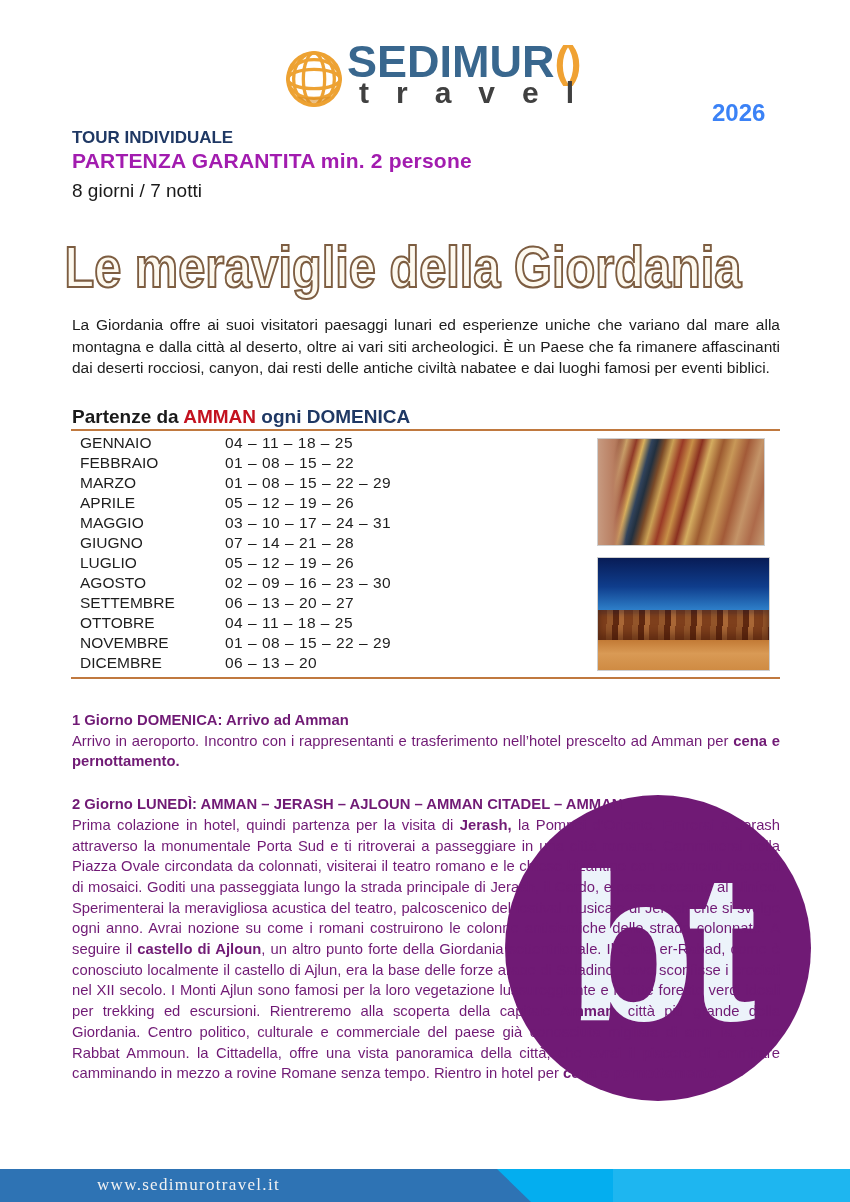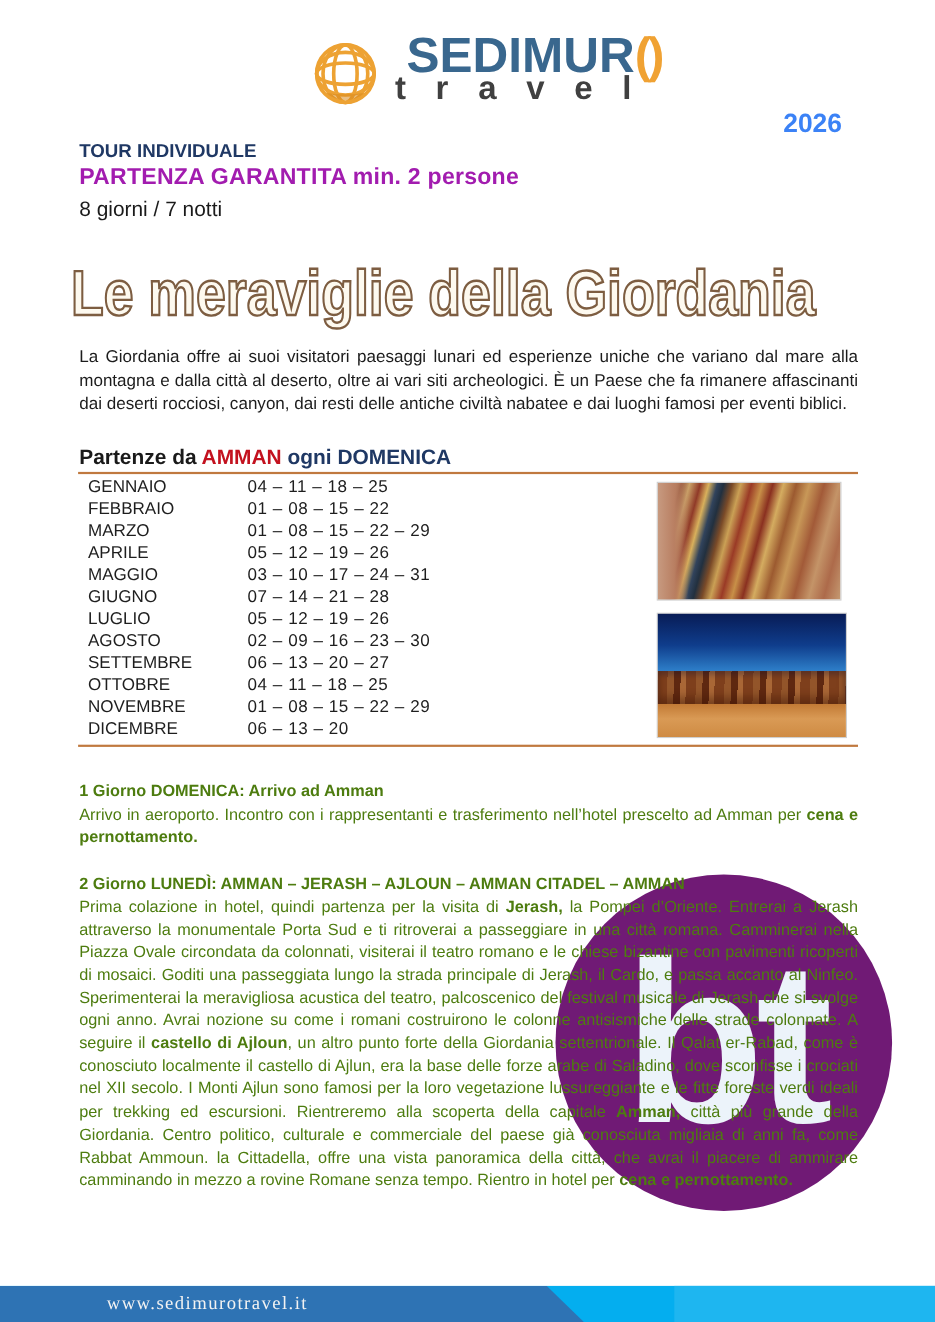--- a/index.html
+++ b/index.html
@@ -1,21 +1,21 @@
 <!DOCTYPE html>
 <html><head>
 <meta charset="utf-8">
 <style>
   * { margin:0; padding:0; box-sizing:border-box; }
   html,body { background:#ffffff; }
   body { font-family:"Liberation Sans", sans-serif; }
   .page { position:relative; width:850px; height:1202px; background:#fff; overflow:hidden; margin:0 auto; }
 
   
-  .logo { position:absolute; top:28px; left:283px; display:flex; align-items:flex-start;text-align:right; }
+  .logo { position:absolute; top:40px; left:283px; display:flex; align-items:flex-start; }
   .globe { width:62px; height:62px; margin-top:8px; }
   .brand { margin-left:2px; }
   .brand-line1 { font-size:45px; font-weight:bold; color:#39678e; letter-spacing:0px; line-height:44px; white-space:nowrap; }
   .brand-o { color:#f0a233; font-weight:bold; letter-spacing:-3px; }
   .brand-line2 { font-size:30px; font-weight:bold; color:#404040; letter-spacing:27px; margin-left:12px; margin-top:-6px; line-height:30px; }
 
   .year { position:absolute; top:99px; left:712px; font-size:24px; font-weight:bold; color:#3b82f6; }
 
   
   .tour-type { position:absolute; top:128px; left:72px; font-size:17px; font-weight:bold; color:#1f3864; }
@@ -63,21 +63,21 @@
     background:repeating-linear-gradient(92deg, #7e3f1c 0 9px, #93552a 9px 15px, #5f2810 15px 21px, #a96736 21px 26px);
     box-shadow:inset 0 -6px 8px rgba(60,20,5,.45), inset 0 4px 4px rgba(10,20,60,.25); }
   .p2-sand { height:27%; background:linear-gradient(180deg,#c27a35 0%,#d99a55 45%,#cf8b43 100%); }
 
   
   .watermark { position:absolute; top:795px; left:505px; width:306px; height:306px; border-radius:50%;
     background:#701a75; display:flex; align-items:center; justify-content:center; overflow:hidden; }
   .watermark span { font-size:210px; font-weight:bold; color:#ecf3fa; letter-spacing:-8px; }
 
   
-  .itinerary { position:absolute; top:710px; left:72px; width:708px; font-size:14.8px; line-height:20.7px; text-align:justify; color:#4d7c0f; }
+  .itinerary { position:absolute; top:710px; left:72px; width:708px; font-size:14.8px; line-height:20.7px; text-align:justify; color:#701a75; }
   .day-heading { font-weight:bold; text-align:left; }
   .day-block + .day-block { margin-top:22px; }
   .bold { font-weight:bold; }
 
   
   .footer { position:absolute; left:0; top:1169px; width:850px; height:33px; background:#04aeef; }
   .footer-right-seg { position:absolute; left:613px; top:0; width:237px; height:33px; background:#1eb6f0; }
   .footer-dark { position:absolute; left:0; top:0; width:560px; height:33px; background:#2e73b4;
     clip-path:polygon(0 0, 497px 0, 531px 33px, 0 33px); }
   .footer-url { position:absolute; left:97px; top:6px; font-family:"Liberation Serif", serif;

